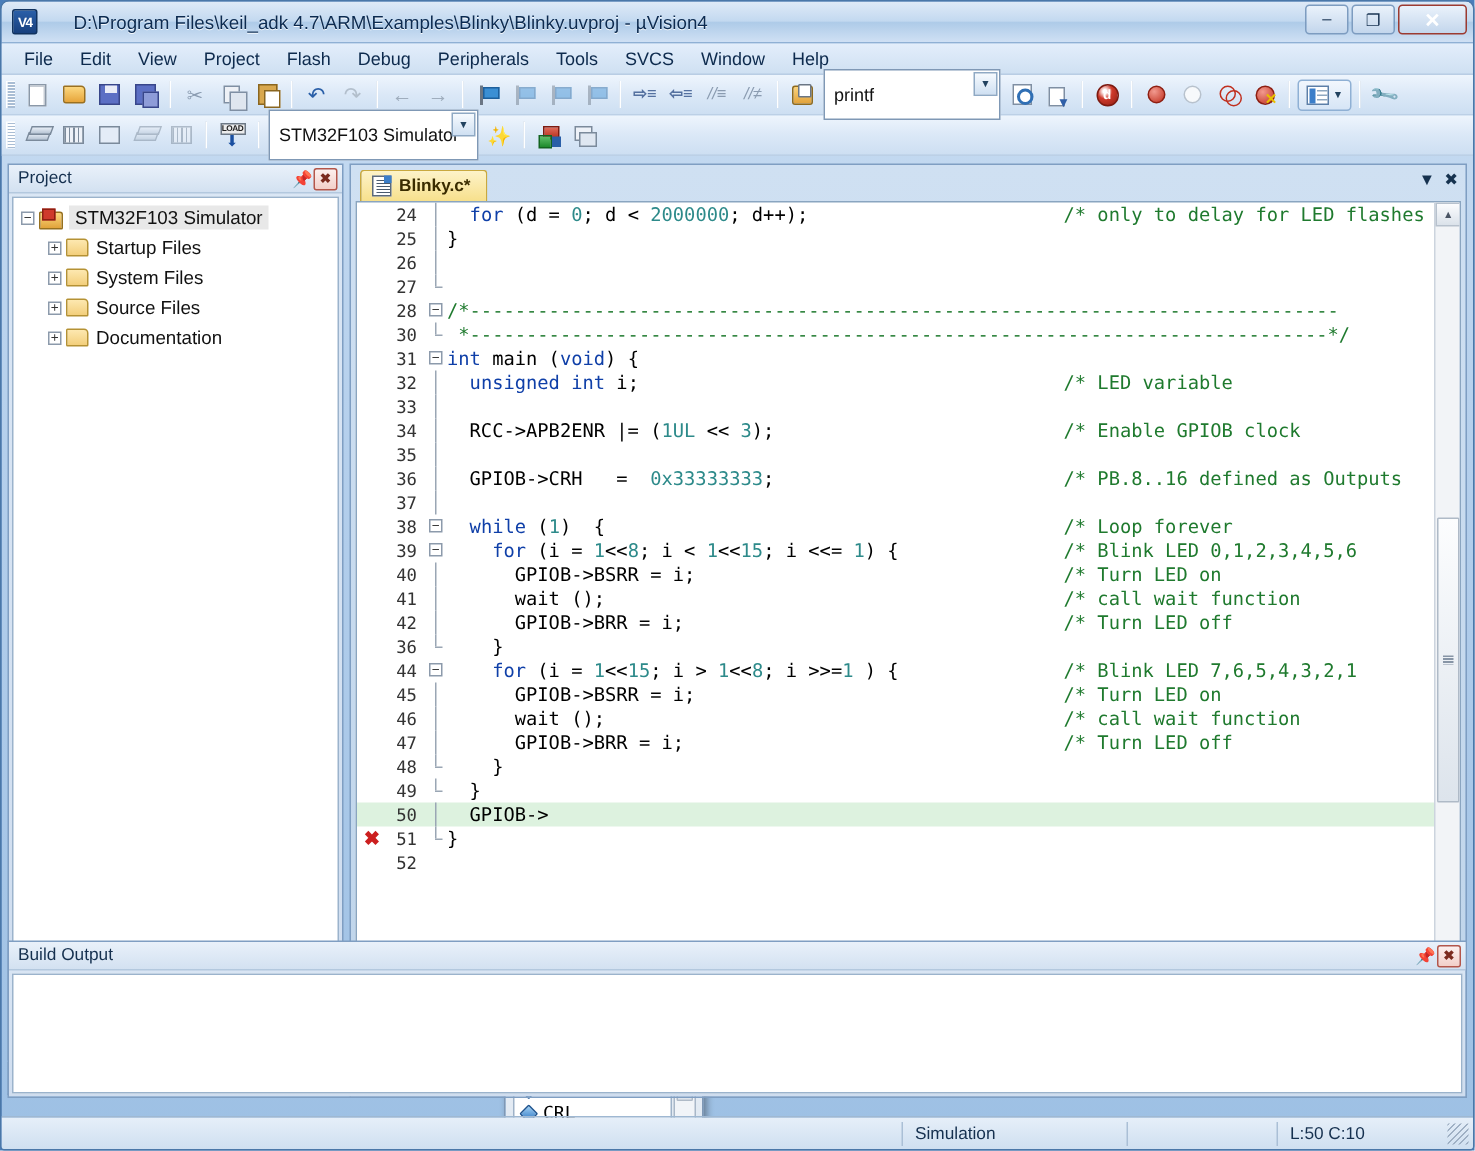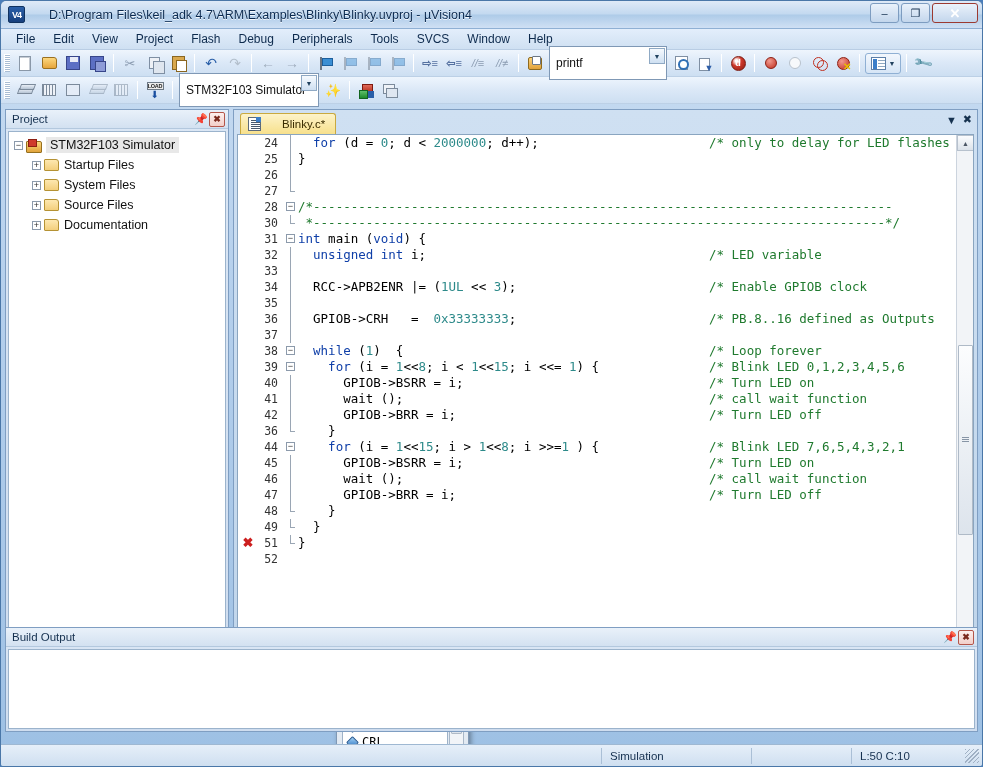--- a/index.html
+++ b/index.html
@@ -226,24 +226,24 @@
   .ic-mini.fn { color:#1a1a7a; font-weight:bold; font-size:11px; width:14px; text-align:center; }
   .ic-mini.tpl { color:#1a1a7a; font-weight:bold; font-size:11px; width:15px; text-align:center; }
   
   .editor-wrap {
     position:absolute; left:232px; top:0; right:4px; bottom:0;
     background:linear-gradient(to bottom,#cfe0f2,#bed4ea);
     border:1px solid #7f9ec2;
   }
   .tabstrip { height:24px; display:flex; align-items:flex-end; padding-left:6px; position:relative; }
   .etab {
-    height:21px; display:flex; align-items:center; gap:21px; padding:0 10px 0 7px;
+    height:21px; display:flex; align-items:center; gap:5px; padding:0 10px 0 7px;
     background:linear-gradient(to bottom,#fdf3c9,#f7e08c);
     border:1px solid #c9a93f; border-bottom:none; border-radius:3px 3px 0 0;
-    font-size:11.5px; font-weight:normal; color:#3a2c00;
+    font-size:11.5px; font-weight:bold; color:#3a2c00;
   }
   .ic-file { width:13px; height:14px; background:#fff; border:1px solid #5c6a7a; position:relative; flex:none; }
   .ic-file:before { content:""; position:absolute; left:1.5px; top:2px; width:9px; height:9px;
     background:repeating-linear-gradient(to bottom,#4a5a6e 0 1px,transparent 1px 2px); }
   .ic-file:after { content:""; position:absolute; right:-1px; top:-1px; width:5px; height:5px;
     background:#3b7ec9; }
   .tabstrip-btns { position:absolute; right:5px; top:3px; display:flex; gap:6px; align-items:center;
     color:#16324f; font-size:11px; }
   .code-area {
     position:absolute; left:3px; top:24px; right:3px; bottom:3px;
@@ -606,20 +606,21 @@
             <div class="crow"><div class="bpcol"></div><div class="lnum">40</div><div class="foldcol"><span class="fline"></span></div><div class="ctext">      GPIOB-&gt;BSRR = i;<span class="cmt-col cm">/* Turn LED on                        */</span></div></div>
             <div class="crow"><div class="bpcol"></div><div class="lnum">41</div><div class="foldcol"><span class="fline"></span></div><div class="ctext">      wait ();<span class="cmt-col cm">/* call wait function                 */</span></div></div>
             <div class="crow"><div class="bpcol"></div><div class="lnum">42</div><div class="foldcol"><span class="fline"></span></div><div class="ctext">      GPIOB-&gt;BRR = i;<span class="cmt-col cm">/* Turn LED off                       */</span></div></div>
             <div class="crow"><div class="bpcol"></div><div class="lnum">36</div><div class="foldcol"><span class="fend"></span></div><div class="ctext">    }</div></div>
             <div class="crow"><div class="bpcol"></div><div class="lnum">44</div><div class="foldcol"><span class="fbox">−</span></div><div class="ctext">    <span class="kw">for</span> (i = <span class="num">1</span>&lt;&lt;<span class="num">15</span>; i &gt; <span class="num">1</span>&lt;&lt;<span class="num">8</span>; i &gt;&gt;=<span class="num">1</span> ) {<span class="cmt-col cm">/* Blink LED 7,6,5,4,3,2,1            */</span></div></div>
             <div class="crow"><div class="bpcol"></div><div class="lnum">45</div><div class="foldcol"><span class="fline"></span></div><div class="ctext">      GPIOB-&gt;BSRR = i;<span class="cmt-col cm">/* Turn LED on                        */</span></div></div>
             <div class="crow"><div class="bpcol"></div><div class="lnum">46</div><div class="foldcol"><span class="fline"></span></div><div class="ctext">      wait ();<span class="cmt-col cm">/* call wait function                 */</span></div></div>
             <div class="crow"><div class="bpcol"></div><div class="lnum">47</div><div class="foldcol"><span class="fline"></span></div><div class="ctext">      GPIOB-&gt;BRR = i;<span class="cmt-col cm">/* Turn LED off                       */</span></div></div>
             <div class="crow"><div class="bpcol"></div><div class="lnum">48</div><div class="foldcol"><span class="fend"></span></div><div class="ctext">    }</div></div>
             <div class="crow"><div class="bpcol"></div><div class="lnum">49</div><div class="foldcol"><span class="fend"></span></div><div class="ctext">  }</div></div>
+            <div class="crow cur"><div class="bpcol"></div><div class="lnum">50</div><div class="foldcol"><span class="fline"></span></div><div class="ctext">  GPIOB-&gt;</div></div>
             <div class="crow"><div class="bpcol"><span class="errx">✖</span></div><div class="lnum">51</div><div class="foldcol"><span class="fend"></span></div><div class="ctext">}</div></div>
             <div class="crow"><div class="bpcol"></div><div class="lnum">52</div><div class="foldcol"></div><div class="ctext"></div></div>
           </div>
 
         <div class="vscroll">
           <div class="sbtn">▲</div>
           <div class="sthumb" style="top:210px; height:190px">
             <span class="grp"></span>
           </div>
           <div class="sbtn" style="position:absolute;bottom:0">▼</div>

